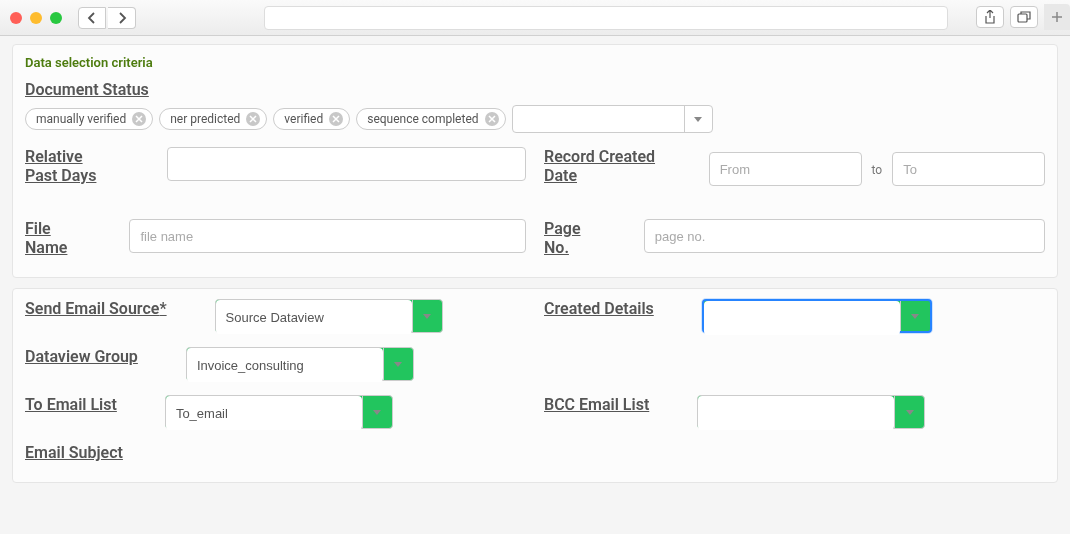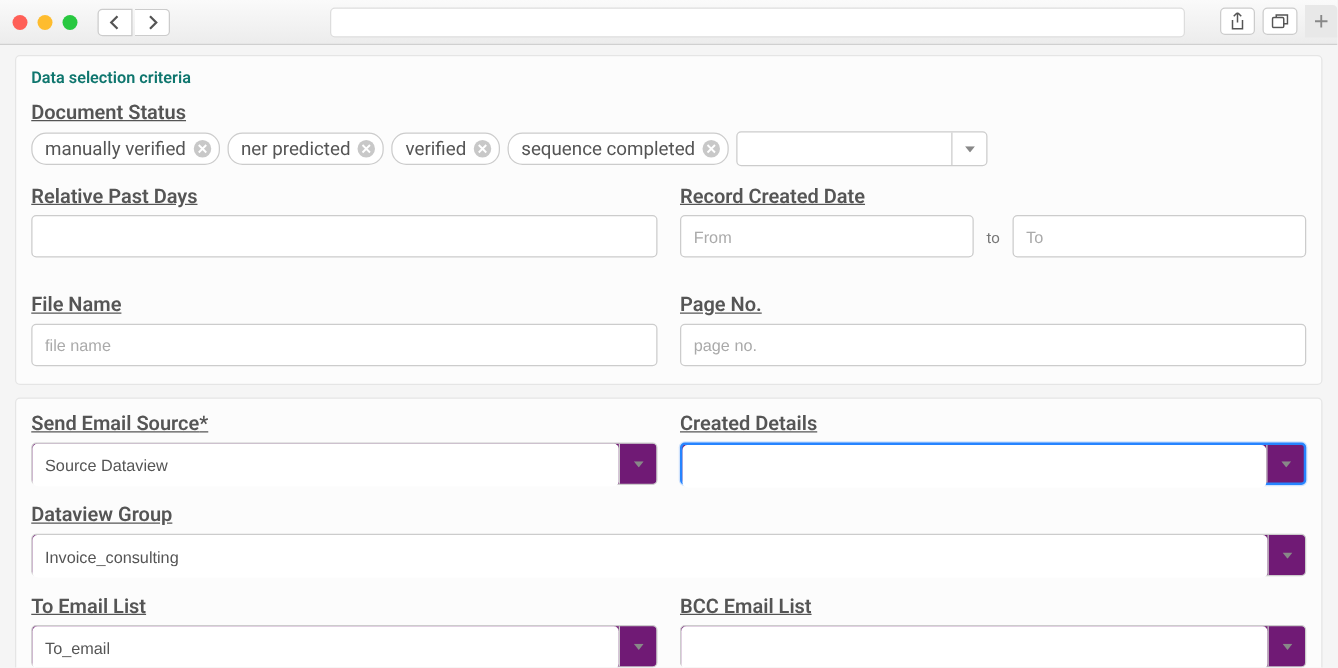--- a/index.html
+++ b/index.html
@@ -75,21 +75,21 @@
     .panel {
       background: #fcfcfc;
       border: 1px solid #e5e5e5;
       border-radius: 4px;
       padding: 10px 12px 14px;
       margin-bottom: 10px;
     }
     .panel-title {
       font-weight: 600;
       font-size: 13px;
-      color: #0f766e;
+      color: #4d7c0f;
       margin-bottom: 10px;
     }
     .field-label {
       font-size: 16px;
       font-weight: 600;
       color: #555;
       margin-bottom: 6px;
       display: block;
       text-decoration: underline;
     }
@@ -103,21 +103,21 @@
       flex-wrap: wrap;
       margin-bottom: 14px;
     }
     .token {
       display: inline-flex;
       align-items: center;
       gap: 6px;
       border: 1px solid #ccc;
       border-radius: 12px;
       padding: 3px 6px 3px 10px;
-      font-size: 15px;
+      font-size: 12px;
       color: #555;
       background: #fff;
     }
     .token-x {
       width: 14px; height: 14px;
       border-radius: 50%;
       background: #c8c8c8;
       color: #fff;
       display: inline-flex; align-items: center; justify-content: center;
       font-size: 10px;
@@ -144,42 +144,42 @@
       width: 28px;
       border-left: 1px solid #ccc;
       display: flex; align-items: center; justify-content: center;
       cursor: pointer;
       color: #777;
       font-size: 10px;
     }
     
     
     .row { display: flex; gap: 18px; margin-bottom: 14px; align-items: flex-end; }
-    .col { flex: 1; display: flex; flex-direction: column; }
-    .col-half { width: calc(50% - 9px); justify-content: flex-end; }
+    .col { flex: 1; display: flex; flex-direction: row; gap: 48px; }
+    .col-half { width: calc(50% - 9px); }
     
     .input, .select {
       height: 34px;
       border: 1px solid #ccc;
       border-radius: 4px;
       padding: 0 10px;
       font-size: 13px;
       color: #555;
       background: #fff;
       outline: none;
       width: 100%;
     }
     .input::placeholder { color: #aaa; }
     
     .select-wrap {
       display: flex;
       height: 34px;
       border: 1px solid #ccc;
       border-radius: 4px;
-      background: #701a75;
+      background: #22c55e;
     }
     .select-wrap .select { border: none; flex: 1; }
     .select-wrap .dd-btn { border-left: 1px solid #ccc; width: 30px; }
     .select-wrap.focused {
       border: 2px solid #2684ff;
       box-shadow: 0 0 0 1px rgba(38,132,255,0.2);
     }
     .select-wrap.focused .dd-btn { border-left: 1px solid #ccc; }
     
     .date-range { display: flex; align-items: center; gap: 10px; }

